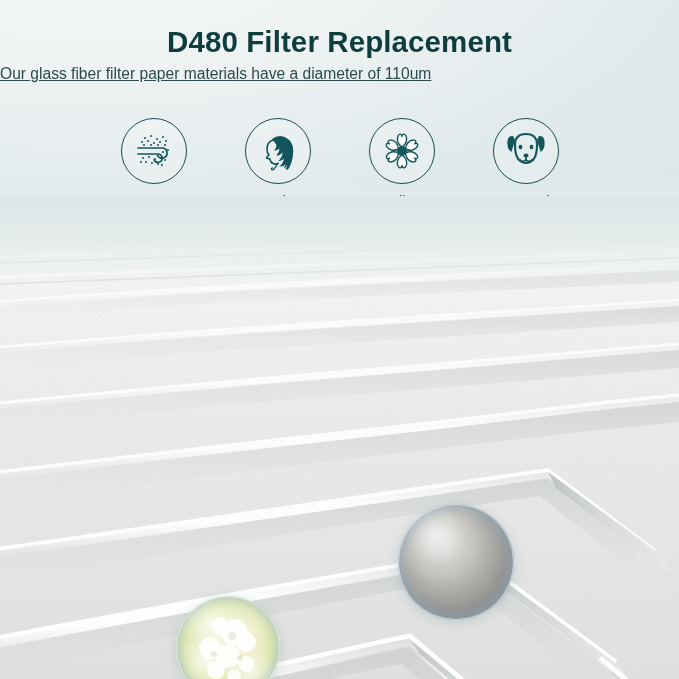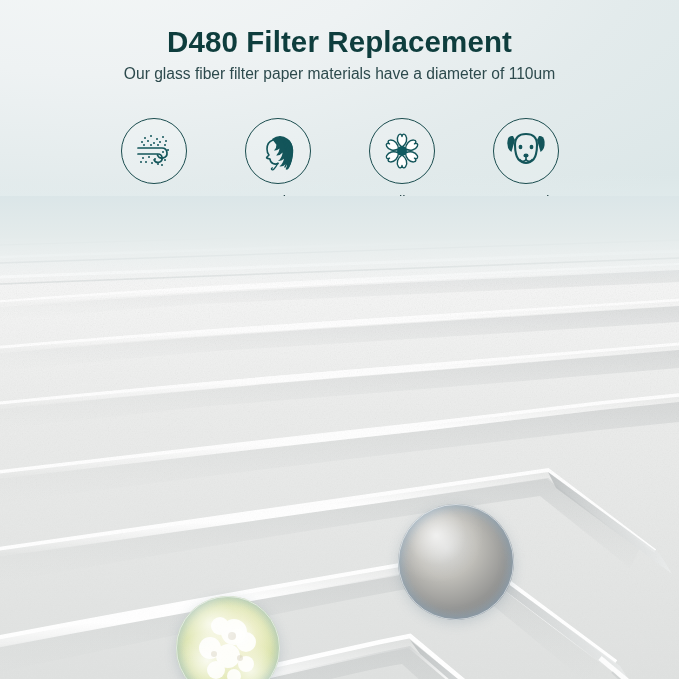--- a/index.html
+++ b/index.html
@@ -29,23 +29,24 @@
   .title{
     position:absolute;left:0;right:0;top:22px;
     text-align:center;
     font-size:29.5px;font-weight:bold;letter-spacing:.1px;
     color:#0e3d3d;
     line-height:40px;
     white-space:nowrap;
   }
   .subtitle{
     position:absolute;left:0;right:0;top:62px;
-    text-align:center;
+    text-align:left;
     font-size:15.6px;line-height:23px;
     color:#2d4a4d;
+    text-decoration:underline;
   }
   .subtitle span{display:block;}
 
   
   .icon-row{
     position:absolute;left:0;right:0;top:118px;
     display:flex;justify-content:center;
     gap:58px;
     z-index:3;
   }

